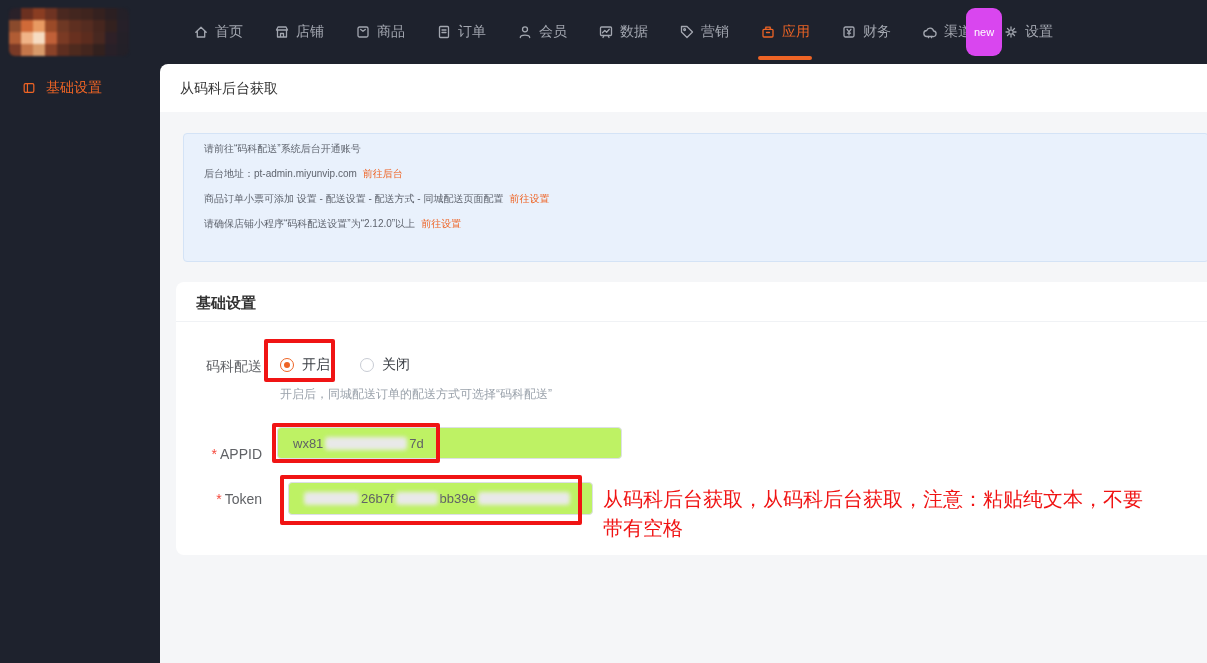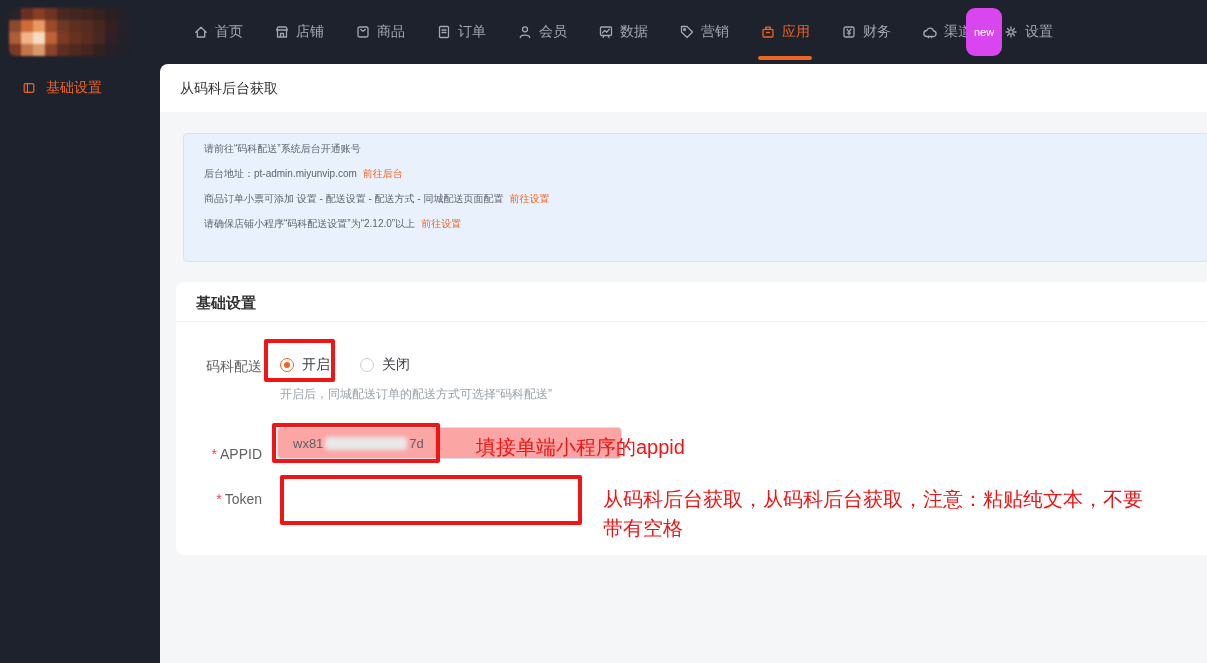--- a/index.html
+++ b/index.html
@@ -44,21 +44,21 @@
 
   .radio-group { position:absolute; left:104px; top:74px; display:flex; align-items:center; font-size:14px; color:#3b3f45; }
   .radio { width:14px; height:14px; border-radius:50%; background:#fff; display:inline-block; position:relative; }
   .radio.checked { border:1.5px solid var(--accent,#ee6425); }
   .radio.checked::after { content:""; position:absolute; left:2.5px; top:2.5px; width:6px; height:6px; border-radius:50%; background:var(--accent,#ee6425); }
   .radio.unchecked { border:1px solid #c8ccd4; }
   .radio-label { margin-left:8px; cursor:pointer; }
   .radio-opt { display:flex; align-items:center; cursor:pointer; }
   .help-text { position:absolute; left:104px; top:104px; font-size:12px; color:#9aa2ab; white-space:nowrap; }
 
-  .input-box { position:absolute; background:#fca5a5; border:1px solid #dcdfe6; border-radius:4px; display:flex; align-items:center;
+  .input-box { position:absolute; background:#bef264; border:1px solid #dcdfe6; border-radius:4px; display:flex; align-items:center;
     font-size:13px; color:#606266; white-space:nowrap; }
   .input-appid { left:101px; top:145px; width:345px; height:32px; padding-left:15px; }
   .input-token { left:112px; top:200px; width:305px; height:33px; padding-left:13px; }
   .redact { display:inline-block; height:13px; background:#e9e9e9; border-radius:3px; filter:blur(2px); margin:0 2px; vertical-align:middle; }
 
   
   .ann-rect { position:absolute; border:4px solid var(--annotation-red,#e81a1a); border-radius:2px; pointer-events:none; z-index:3; }
   .rect-radio { left:88px; top:57px; width:71px; height:43px; }
   .rect-appid { left:96px; top:141px; width:168px; height:40px; }
   .rect-token { left:104px; top:193px; width:302px; height:50px; }
@@ -248,23 +248,29 @@
       </div>
       <div class="input-box input-appid">
         <span>wx81</span>
         <span class="redact" style="width:82px;"></span>
         <span>7d</span>
       </div>
 
       <div class="frm-label" style="top:209px;">
         <span class="req">*</span><span>Token</span>
       </div>
+      <div class="input-box input-token">
+        <span class="redact" style="width:55px;"></span>
+        <span>26b7f</span>
+        <span class="redact" style="width:42px;"></span>
+        <span>bb39e</span>
+        <span class="redact" style="width:92px;"></span>
+      </div>
 
       <div class="ann-rect rect-radio"></div>
       <div class="ann-rect rect-appid"></div>
       <div class="ann-rect rect-token"></div>
-      <div class="ann-text ann-appid">填接单端小程序的appid</div>
       <div class="ann-text ann-token">从码科后台获取，从码科后台获取，注意：粘贴纯文本，不要
 带有空格</div>
     </div>
   </div>
 
 </div>
 
 </body></html>

